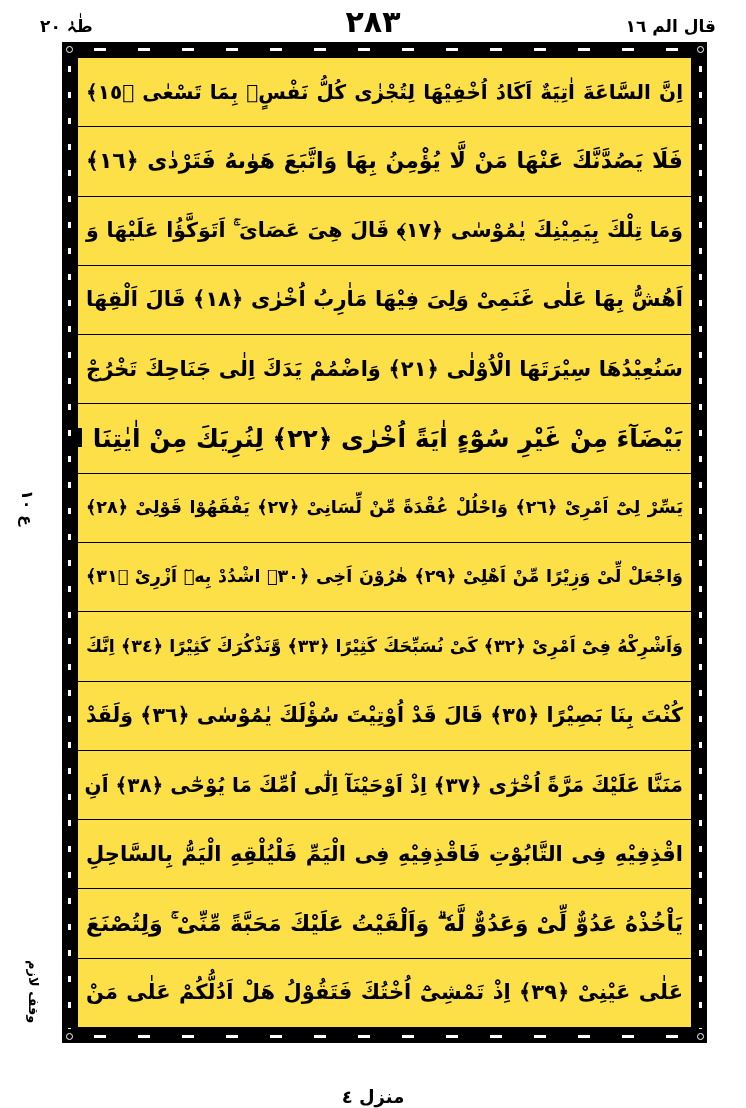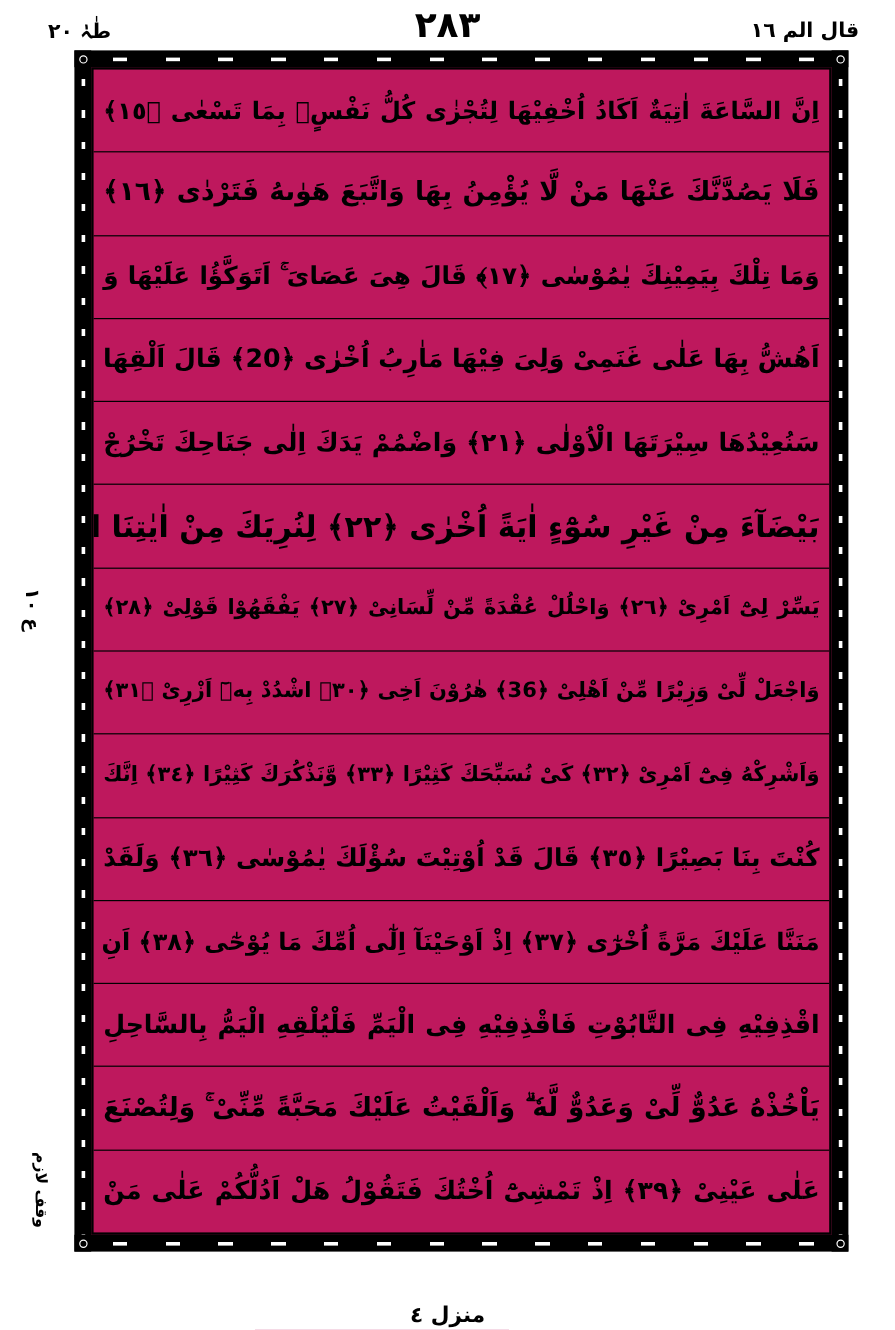--- a/index.html
+++ b/index.html
@@ -26,21 +26,21 @@
   .orn-v { width:100%; height:100%;
            background: repeating-linear-gradient(180deg, transparent 0 10px, #fff 10px 16px, transparent 16px 26px);
            background-size:3px 100%; background-repeat:repeat-y; background-position:6px 0; }
   .corner { position:absolute; width:14px; height:14px; background:#000; }
   .corner::after { content:""; position:absolute; left:4px; top:4px; width:5px; height:5px;
                    border:1px solid #fff; border-radius:50%; }
   .c-tl{left:0;top:0}.c-tr{right:0;top:0}.c-bl{left:0;bottom:0}.c-br{right:0;bottom:0}
 
   
   #panel { position:absolute; left:14px; top:14px; right:14px; bottom:14px;
-           background:#be185d; border:2px solid #000; box-sizing:border-box;
+           background:#fde047; border:2px solid #000; box-sizing:border-box;
            display:flex; flex-direction:column; }
   .row { flex:1; border-bottom:1.5px solid #000; display:flex; align-items:center;
          justify-content:center; direction:rtl; padding:0 8px; overflow:hidden; }
   .row:last-child { border-bottom:none; }
   .verse-line { font-family:"DejaVu Sans", sans-serif; font-weight:bold; font-size:25px;
                 line-height:1; white-space:nowrap; text-align:justify; text-align-last:justify;
                 width:100%; }
 
   
   .margin { position:absolute; font-weight:bold; font-size:14px; writing-mode:vertical-rl; }
@@ -79,33 +79,33 @@
     <div class="row">
         <div class="verse-line" style="font-size: 20px;">اِنَّ السَّاعَةَ اٰتِيَةٌ اَكَادُ اُخْفِيْهَا لِتُجْزٰى كُلُّ نَفْسٍۢ بِمَا تَسْعٰى ﴿١٥﴾</div>
       </div>
     <div class="row">
         <div class="verse-line" style="font-size: 22px;">فَلَا يَصُدَّنَّكَ عَنْهَا مَنْ لَّا يُؤْمِنُ بِهَا وَاتَّبَعَ هَوٰىهُ فَتَرْدٰى ﴿١٦﴾</div>
       </div>
     <div class="row">
         <div class="verse-line" style="font-size: 20.5px;">وَمَا تِلْكَ بِيَمِيْنِكَ يٰمُوْسٰى ﴿١٧﴾ قَالَ هِىَ عَصَاىَ ۚ اَتَوَكَّؤُا عَلَيْهَا وَ</div>
       </div>
     <div class="row">
-        <div class="verse-line" style="font-size: 21px;">اَهُشُّ بِهَا عَلٰى غَنَمِىْ وَلِىَ فِيْهَا مَاٰرِبُ اُخْرٰى ﴿20﴾ قَالَ اَلْقِهَا</div>
+        <div class="verse-line" style="font-size: 21px;">اَهُشُّ بِهَا عَلٰى غَنَمِىْ وَلِىَ فِيْهَا مَاٰرِبُ اُخْرٰى ﴿١٨﴾ قَالَ اَلْقِهَا</div>
       </div>
     <div class="row">
         <div class="verse-line" style="font-size: 21px;">سَنُعِيْدُهَا سِيْرَتَهَا الْاُوْلٰى ﴿٢١﴾ وَاضْمُمْ يَدَكَ اِلٰى جَنَاحِكَ تَخْرُجْ</div>
       </div>
     <div class="row">
         <div class="verse-line" style="font-size: 25px;">بَيْضَآءَ مِنْ غَيْرِ سُوْٓءٍ اٰيَةً اُخْرٰى ﴿٢٢﴾ لِنُرِيَكَ مِنْ اٰيٰتِنَا الْكُبْرٰى ﴿٢٣﴾</div>
       </div>
     <div class="row">
         <div class="verse-line" style="font-size: 17.5px;">يَسِّرْ لِىْٓ اَمْرِىْ ﴿٢٦﴾ وَاحْلُلْ عُقْدَةً مِّنْ لِّسَانِىْ ﴿٢٧﴾ يَفْقَهُوْا قَوْلِىْ ﴿٢٨﴾</div>
       </div>
     <div class="row">
-        <div class="verse-line" style="font-size: 17.5px;">وَاجْعَلْ لِّىْ وَزِيْرًا مِّنْ اَهْلِىْ ﴿36﴾ هٰرُوْنَ اَخِى ﴿٣٠﴾ اشْدُدْ بِهٖٓ اَزْرِىْ ﴿٣١﴾</div>
+        <div class="verse-line" style="font-size: 17.5px;">وَاجْعَلْ لِّىْ وَزِيْرًا مِّنْ اَهْلِىْ ﴿٢٩﴾ هٰرُوْنَ اَخِى ﴿٣٠﴾ اشْدُدْ بِهٖٓ اَزْرِىْ ﴿٣١﴾</div>
       </div>
     <div class="row">
         <div class="verse-line" style="font-size: 17.5px;">وَاَشْرِكْهُ فِىْٓ اَمْرِىْ ﴿٣٢﴾ كَىْ نُسَبِّحَكَ كَثِيْرًا ﴿٣٣﴾ وَّنَذْكُرَكَ كَثِيْرًا ﴿٣٤﴾ اِنَّكَ</div>
       </div>
     <div class="row">
         <div class="verse-line" style="font-size: 20.5px;">كُنْتَ بِنَا بَصِيْرًا ﴿٣٥﴾ قَالَ قَدْ اُوْتِيْتَ سُؤْلَكَ يٰمُوْسٰى ﴿٣٦﴾ وَلَقَدْ</div>
       </div>
     <div class="row">
         <div class="verse-line" style="font-size: 20px;">مَنَنَّا عَلَيْكَ مَرَّةً اُخْرٰٓى ﴿٣٧﴾ اِذْ اَوْحَيْنَآ اِلٰٓى اُمِّكَ مَا يُوْحٰٓى ﴿٣٨﴾ اَنِ</div>
       </div>

